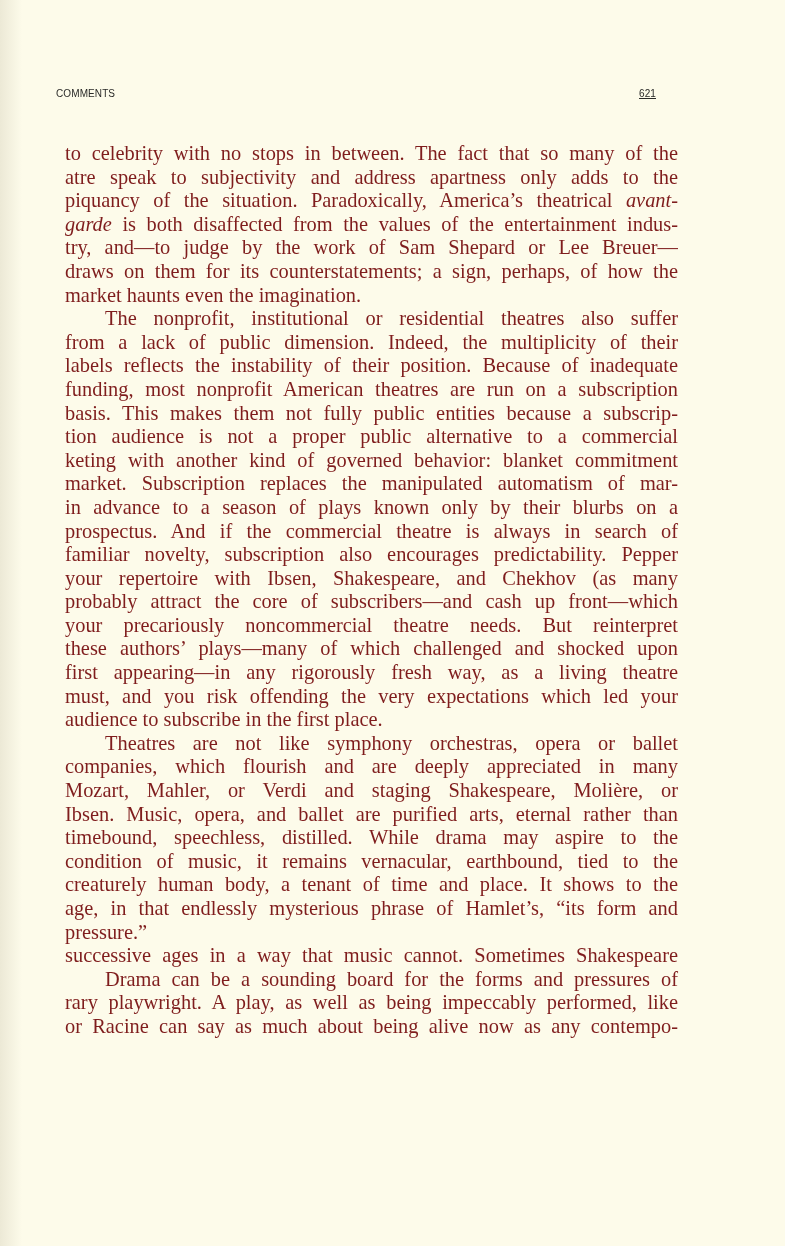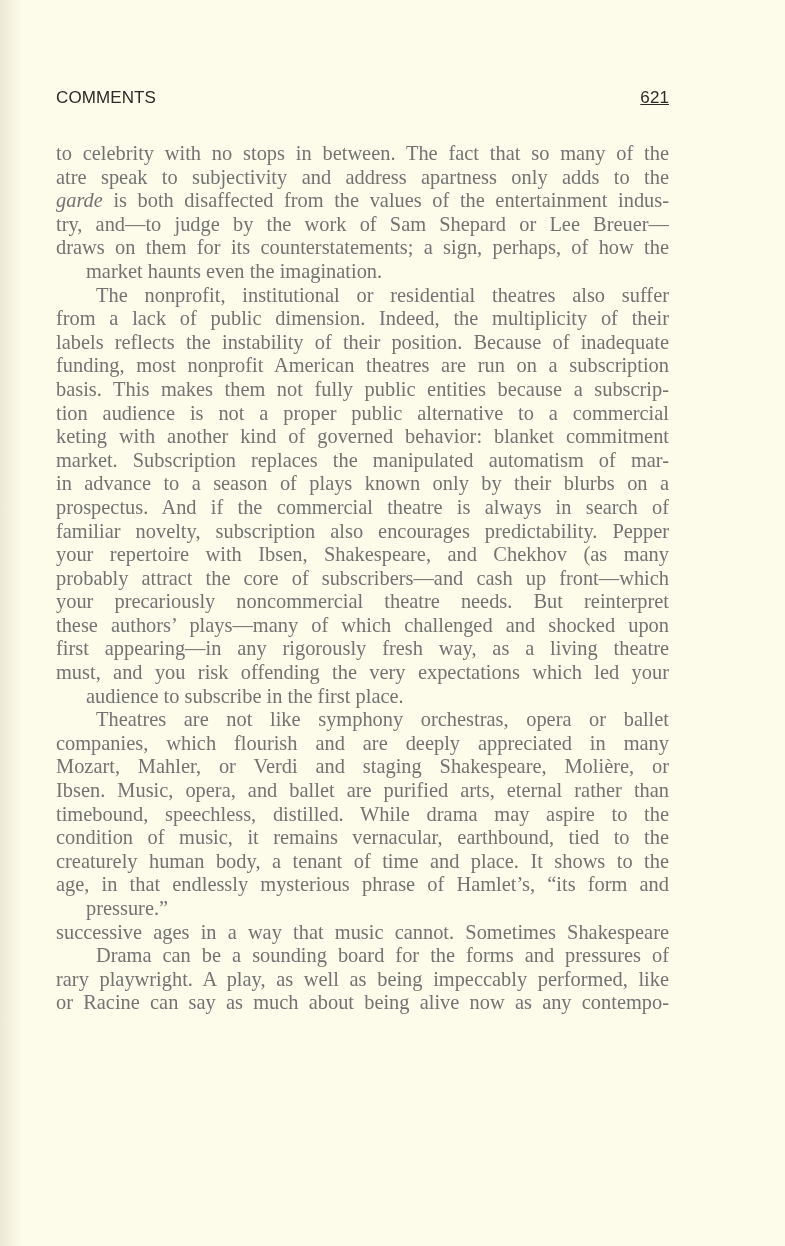--- a/index.html
+++ b/index.html
@@ -21,76 +21,76 @@
       background: linear-gradient(to right, #ece9d6, rgba(253,251,234,0));
       pointer-events: none;
     }
     .running-head {
       position: absolute;
       left: 56px;
       top: 88px;
       width: 613px;
       height: 20px;
       font-family: "Liberation Sans", sans-serif;
-      font-size: 17px;
+      font-size: 10px;
       letter-spacing: 0.1px;
       color: #2a2a28;
     }
     .running-head .section-title {
       position: absolute;
       left: 0;
       top: 0;
     }
     .running-head .page-number {
       position: absolute;
-      right: 0;
+      right: 13px;
       top: 0;
       text-decoration: underline;
     }
     .body-text {
       position: absolute;
-      left: 56px;
+      left: 65px;
       top: 142px;
       width: 613px;
       font-family: "Liberation Serif", serif;
       font-size: 20.4px;
       line-height: 23.6px;
-      color: #737373;
+      color: #7f1d1d;
     }
     .line {
       display: block;
       white-space: nowrap;
       text-align: justify;
       text-align-last: justify;
       height: 23.6px;
       overflow: visible;
     }
     .line.last {
       text-align: right;
       text-align-last: left;
-      margin-left: 30px;
     }
     .line.indent {
       padding-left: 40px;
     }
     em { font-style: italic; }
   </style>
 </head>
 <body>
 
 <div class="page-shade"></div>
 
 <div class="running-head">
   <span class="section-title">COMMENTS</span>
   <span class="page-number">621</span>
 </div>
 
 <div class="body-text" id="body-text">
     <span class="line"><span>to celebrity with no stops in between. The fact that so many of the</span></span>
     <span class="line"><span>atre speak to subjectivity and address apartness only adds to the</span></span>
+    <span class="line"><span>piquancy of the situation. Paradoxically, America’s theatrical</span> <em>avant-</em></span>
     <span class="line"><em>garde</em><span> is both disaffected from the values of the entertainment indus-</span></span>
     <span class="line"><span>try, and—to judge by the work of Sam Shepard or Lee Breuer—</span></span>
     <span class="line"><span>draws on them for its counterstatements; a sign, perhaps, of how the</span></span>
     <span class="line last"><span>market haunts even the imagination.</span></span>
     <span class="line indent"><span>The nonprofit, institutional or residential theatres also suffer</span></span>
     <span class="line"><span>from a lack of public dimension. Indeed, the multiplicity of their</span></span>
     <span class="line"><span>labels reflects the instability of their position. Because of inadequate</span></span>
     <span class="line"><span>funding, most nonprofit American theatres are run on a subscription</span></span>
     <span class="line"><span>basis. This makes them not fully public entities because a subscrip-</span></span>
     <span class="line"><span>tion audience is not a proper public alternative to a commercial</span></span>

